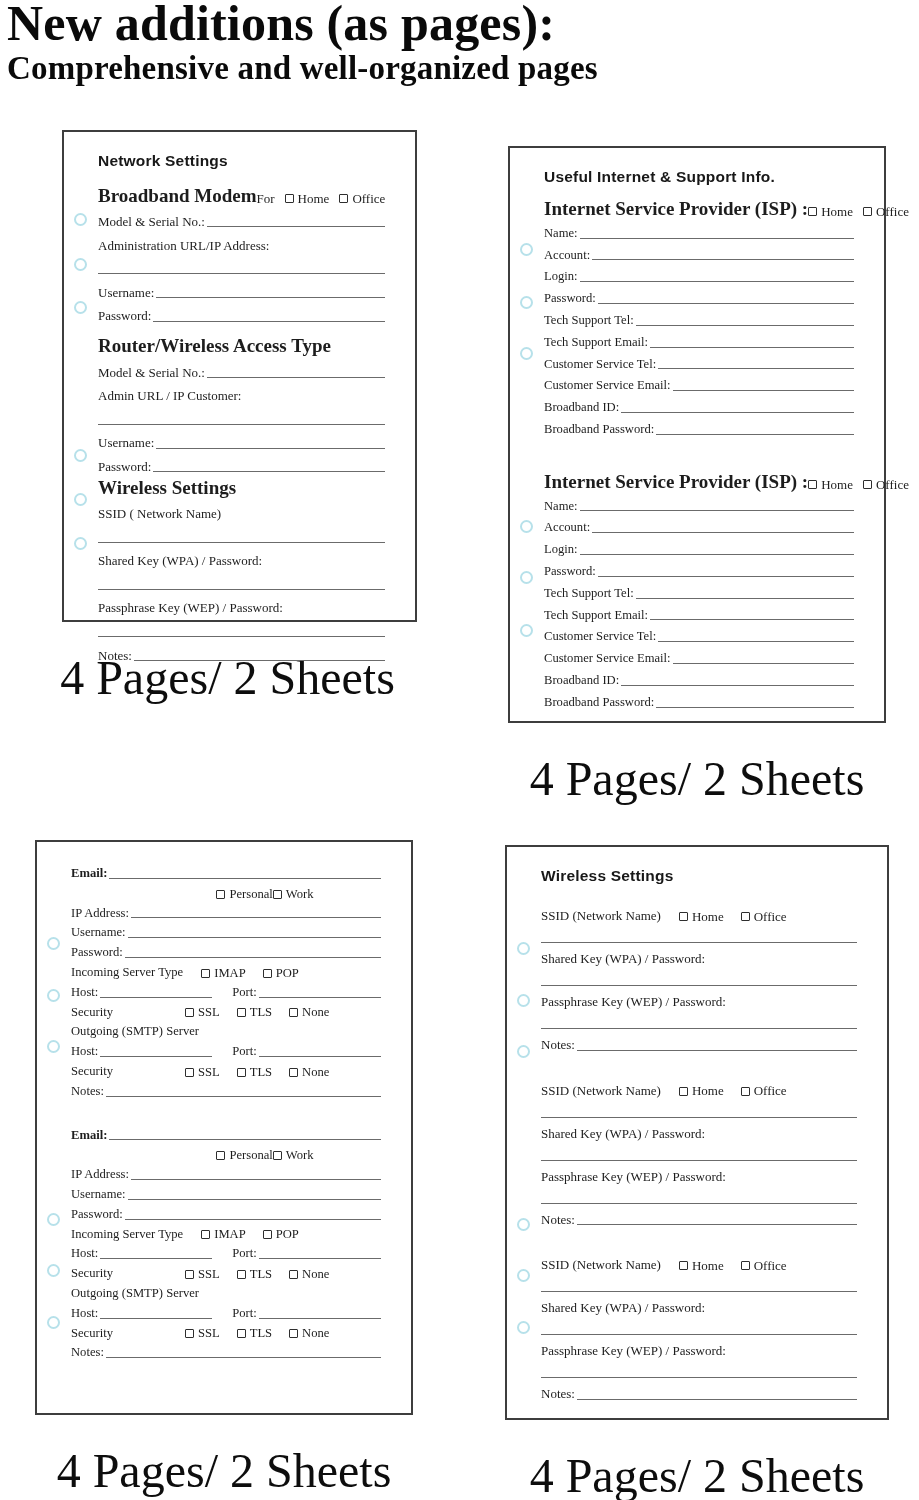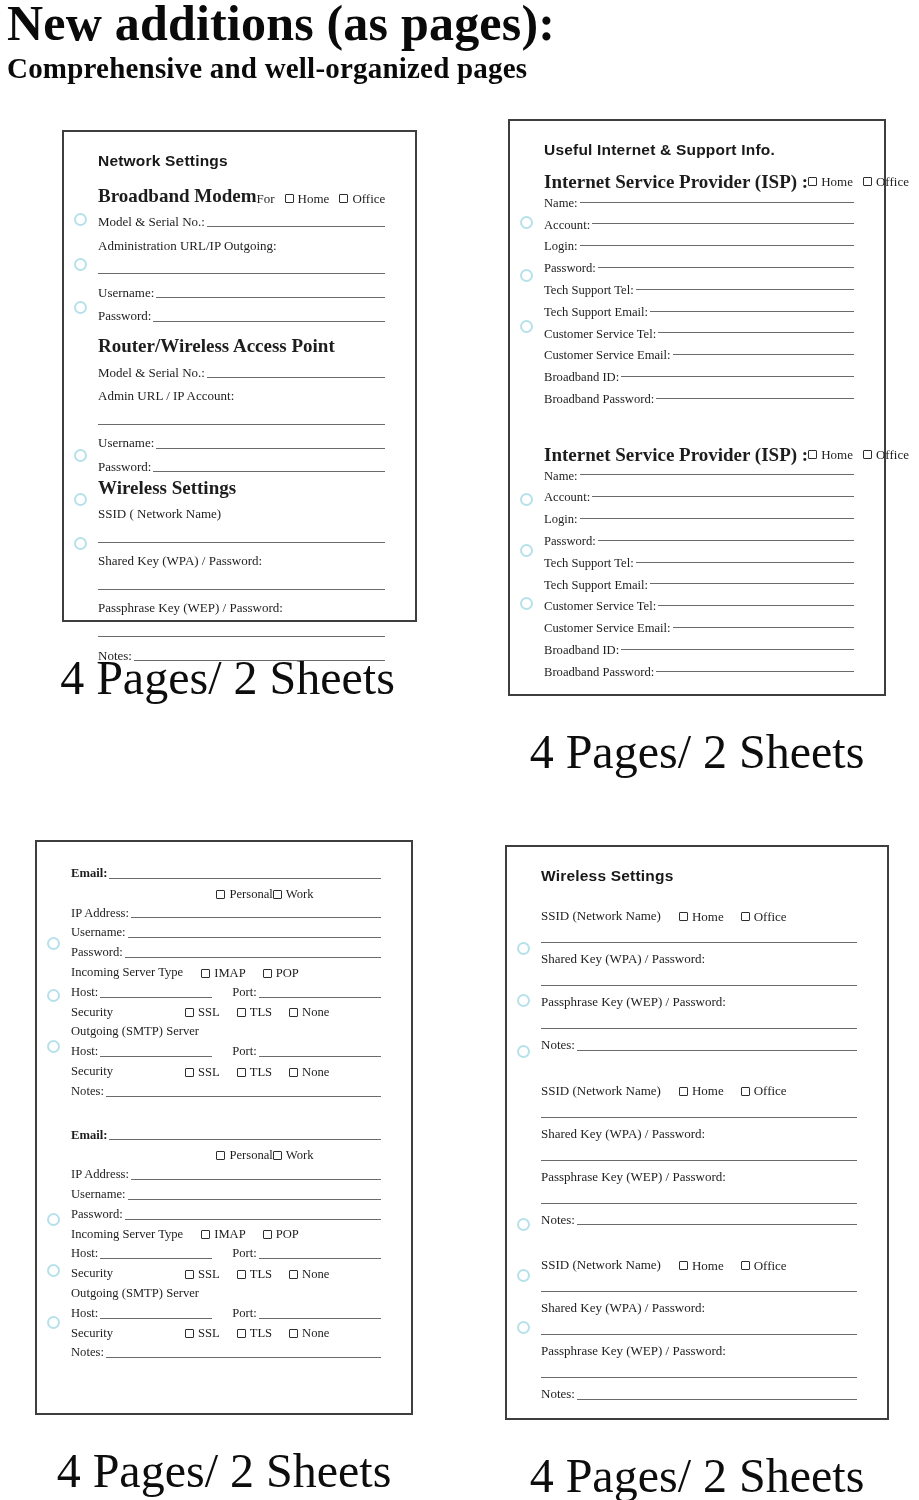--- a/index.html
+++ b/index.html
@@ -3,26 +3,26 @@
 <meta charset="utf-8">
 <style>
   * { margin:0; padding:0; box-sizing:border-box; }
   html,body { width:919px; height:1500px; }
   body { background:#ffffff; position:relative; font-family:"Liberation Serif", serif; }
   .canvas { position:absolute; inset:0; background:#fff; overflow:hidden; }
 
   
   .main-title { position:absolute; left:7px; top:1px; color:#0a0a0a; font-weight:700; }
   .main-title .t1 { font-size:50px; line-height:45px; letter-spacing:.2px; }
-  .main-title .t2 { font-size:29px; line-height:45px; letter-spacing:.2px; }
+  .main-title .t2 { font-size:33px; line-height:45px; letter-spacing:.2px; }
 
   
   .sheet { position:absolute; }
   #s1 { left:38px;  top:130px; width:379px; }
-  #s2 { left:508px; top:119px; width:378px; }
+  #s2 { left:508px; top:146px; width:378px; }
   #s3 { left:35px;  top:840px; width:378px; }
   #s4 { left:505px; top:845px; width:384px; }
   .page { position:relative; border:2px solid #3e3e3e; background:#fff; padding:20px 30px 12px 34px; }
   #s1 .page { height:492px;margin-left:24px; }
   #s2 .page { height:577px; }
   #s3 .page { height:575px; }
   #s4 .page { height:575px; }
   .caption { margin-top:28px; text-align:center; font-size:48px; color:#0d0d0d; }
 
   
@@ -32,21 +32,21 @@
   
   .page-header { font-family:"Liberation Sans", sans-serif; font-weight:700; color:#181818;
                  font-size:15.5px; letter-spacing:.2px; margin-bottom:13px; }
   #s2 .page-header { margin-bottom:12px; }
   #s4 .page-header { margin-bottom:18px; }
 
   
   .rows { display:flex; flex-direction:column; }
   .row { display:flex; align-items:flex-end; color:#1d1d1d; font-size:13px; }
   #s1 .row { height:23.6px; }
-  #s2 .row { height:21.8px; font-size:12.6px;align-items:center; }
+  #s2 .row { height:21.8px; font-size:12.6px; }
   #s3 .row { height:19.8px; font-size:12.6px; }
   #s4 .row { height:21.5px; }
   .row .lbl { white-space:nowrap; line-height:1.25; }
   .row .lbl.bold { font-weight:700; }
   .sec-heading { font-weight:700; font-size:19px; white-space:nowrap; }
   .uline { flex:1; border-bottom:1px solid #6b6b6b; margin:0 0 3px 2px; min-width:14px; }
   .row.line .uline { margin-left:0; }
 
   
   .chk { display:inline-flex; align-items:center; white-space:nowrap; }
@@ -92,43 +92,43 @@
                 <span class="box"></span>
                 <span class="chk-lbl">Office</span>
               </span>
             </span>
           </div>
           <div class="row field">
             <span class="lbl">Model &amp; Serial No.:</span>
             <span class="uline"></span>
           </div>
           <div class="row label">
-            <span class="lbl">Administration URL/IP Outgoing:</span>
+            <span class="lbl">Administration URL/IP Address:</span>
           </div>
           <div class="row line">
             <span class="uline full"></span>
           </div>
           <div class="row field">
             <span class="lbl">Username:</span>
             <span class="uline"></span>
           </div>
           <div class="row field">
             <span class="lbl">Password:</span>
             <span class="uline"></span>
           </div>
           <div class="gap-s"></div>
           <div class="row heading">
-            <span class="sec-heading">Router/Wireless Access Point</span>
+            <span class="sec-heading">Router/Wireless Access Type</span>
           </div>
           <div class="row field">
             <span class="lbl">Model &amp; Serial No.:</span>
             <span class="uline"></span>
           </div>
           <div class="row label">
-            <span class="lbl">Admin URL / IP Account:</span>
+            <span class="lbl">Admin URL / IP Customer:</span>
           </div>
           <div class="row line">
             <span class="uline full"></span>
           </div>
           <div class="row field">
             <span class="lbl">Username:</span>
             <span class="uline"></span>
           </div>
           <div class="row field">
             <span class="lbl">Password:</span>

